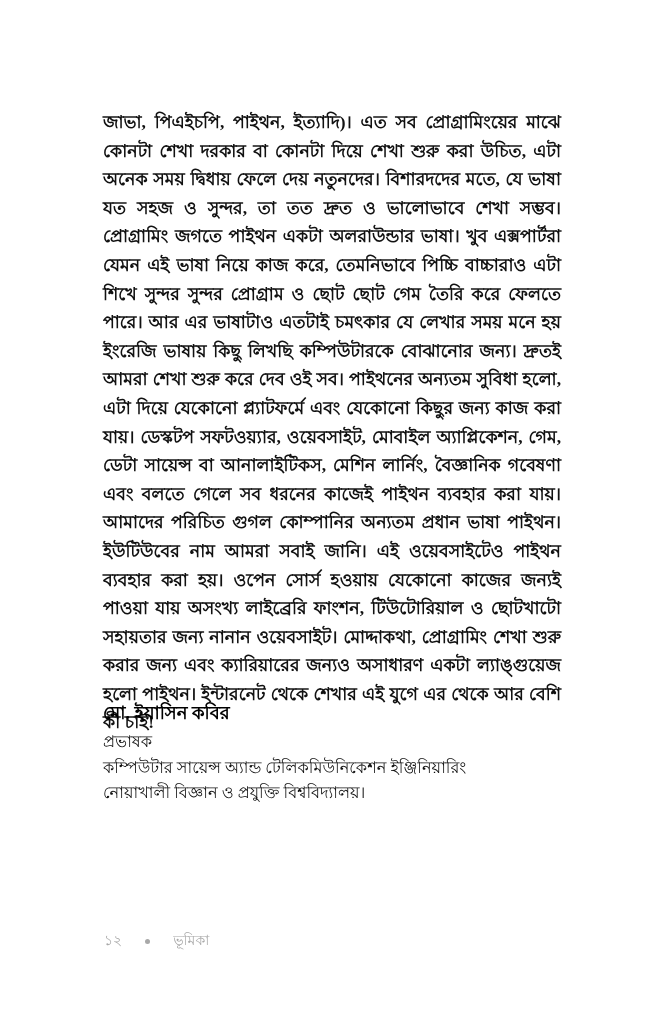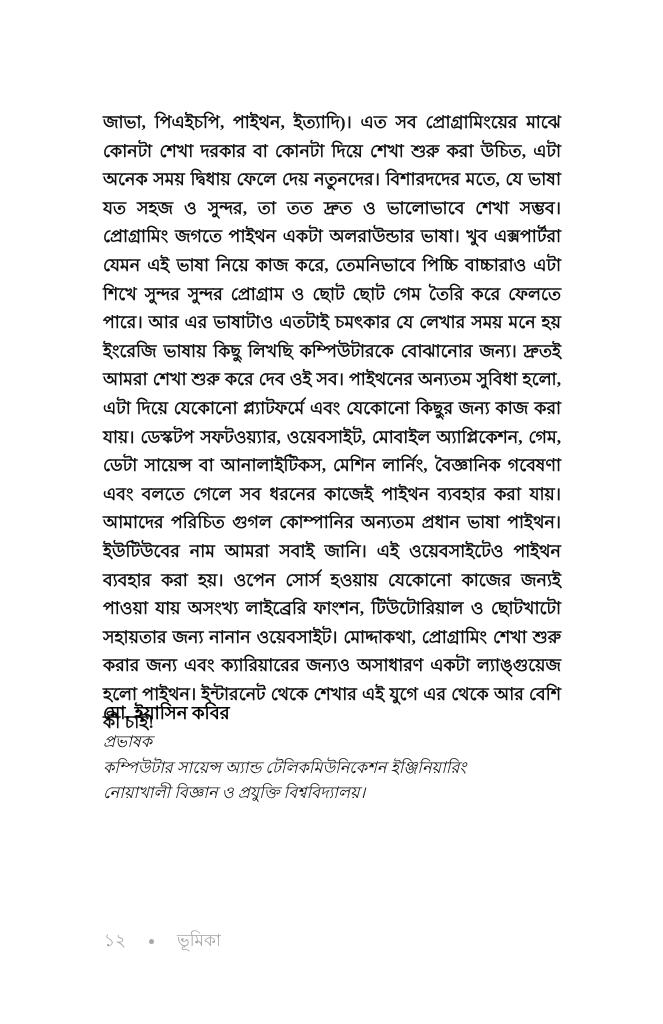--- a/index.html
+++ b/index.html
@@ -49,31 +49,30 @@
     line-height: 26px;
     font-weight: bold;
     color: #000000;
   }
   .signature-line {
     margin: 0;
     font-size: 16.2px;
     line-height: 25.5px;
     color: #111111;
     white-space: nowrap;
-    font-style: italic;
   }
   .page-footer {
     position: absolute;
     left: 104px;
     top: 930px;
     display: flex;
     align-items: center;
     gap: 23px;
     color: #a8a8a8;
-    font-size: 17px;
+    font-size: 14px;
     line-height: 22px;
   }
   .footer-number,
   .footer-label {
     color: #a8a8a8;
   }
   .footer-dot {
     width: 5px;
     height: 5px;
     border-radius: 50%;

